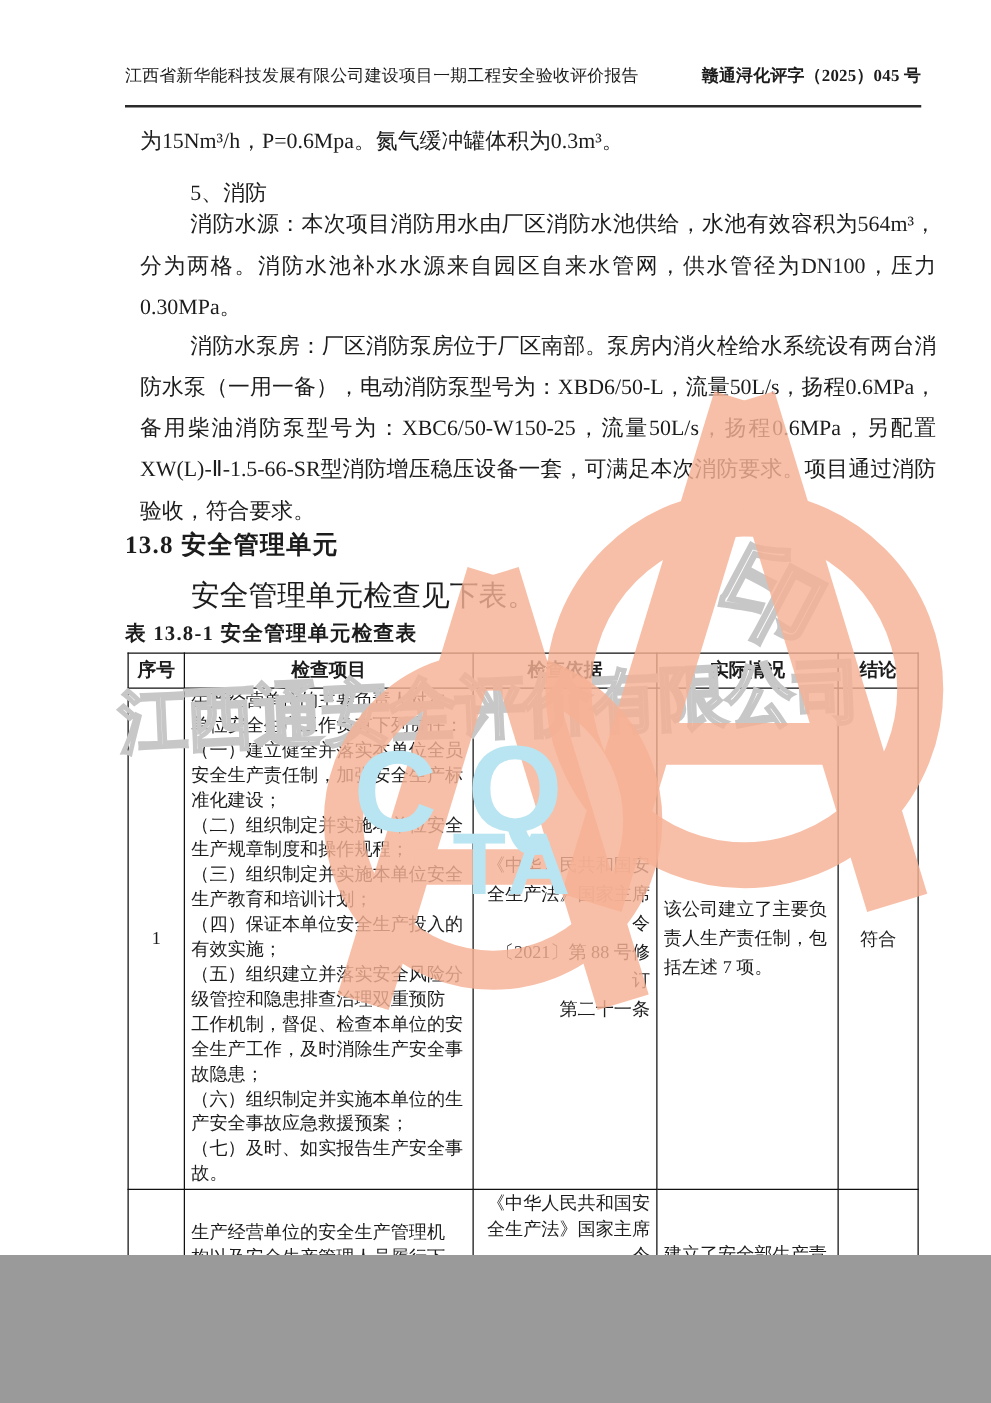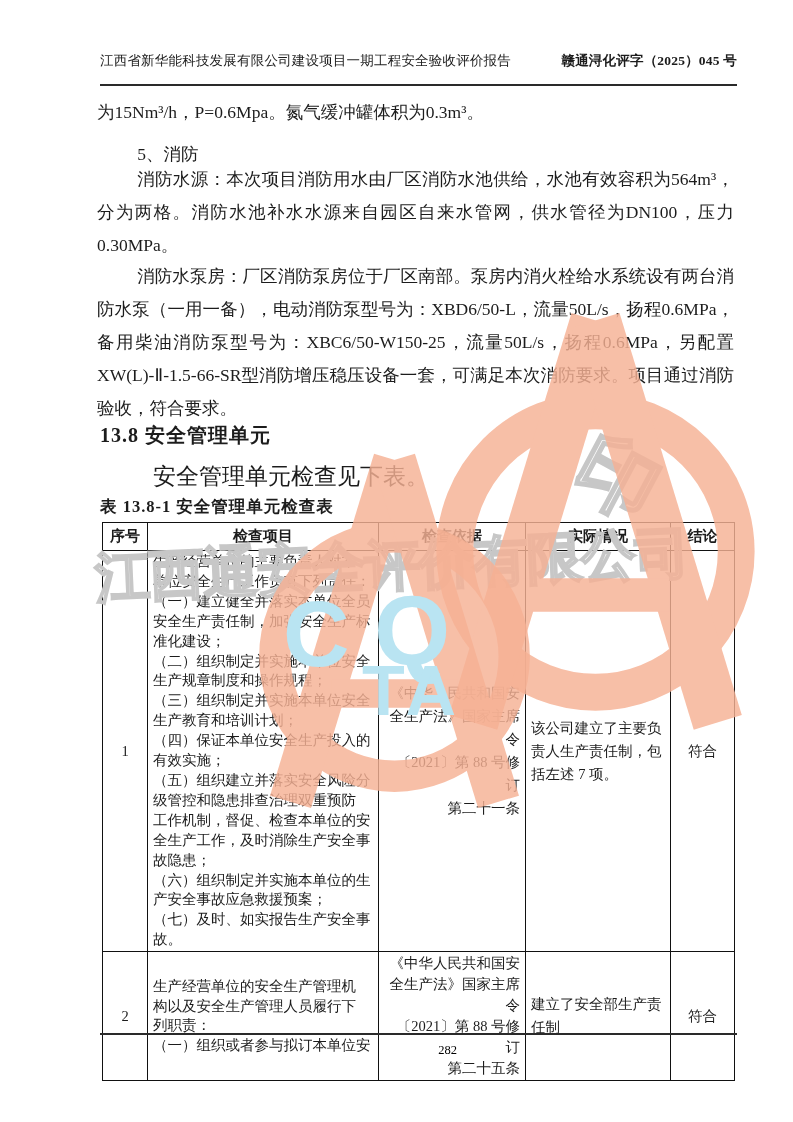--- a/index.html
+++ b/index.html
@@ -1,24 +1,24 @@
 <!DOCTYPE html>
 <html><head>
 <meta charset="utf-8">
 <style>
   html,body{margin:0;padding:0;background:#9a9a9a;}
-  .page{position:relative;width:793px;height:1122px;background:#ffffff;overflow:hidden;
+  .page{position:relative;width:793px;height:1004px;background:#ffffff;overflow:hidden;
         font-family:"Liberation Serif",serif;color:#1c1c1c;margin:0 auto;}
   
   .hdr{position:absolute;left:100px;top:52px;width:637px;display:flex;
        justify-content:space-between;align-items:flex-end;font-size:13.5px;letter-spacing:.2px;}
   .hdr .right{font-weight:bold;}
   .hdr-rule{position:absolute;left:100px;top:84px;width:637px;border-top:2px solid #2a2a2a;}
   
-  .para{position:absolute;left:97px;width:637px;font-size:17.5px;line-height:33px;
+  .para{position:absolute;left:112px;width:637px;font-size:17.5px;line-height:33px;
         text-align:justify;font-family:Liberation Serif, serif;}
   .indent{text-indent:2.3em;}
   .p1{top:96px;}
   .p2{top:138px;}
   .p3{top:163px;}
   .p4{top:260px;}
   
   .sec-head{position:absolute;left:100px;top:422px;font-size:20px;font-weight:bold;letter-spacing:1px;}
   .sec-intro{position:absolute;left:100px;top:461px;width:637px;font-size:23px;text-indent:2.3em;}
   .tbl-caption{position:absolute;left:100px;top:496px;width:637px;text-align:left;

